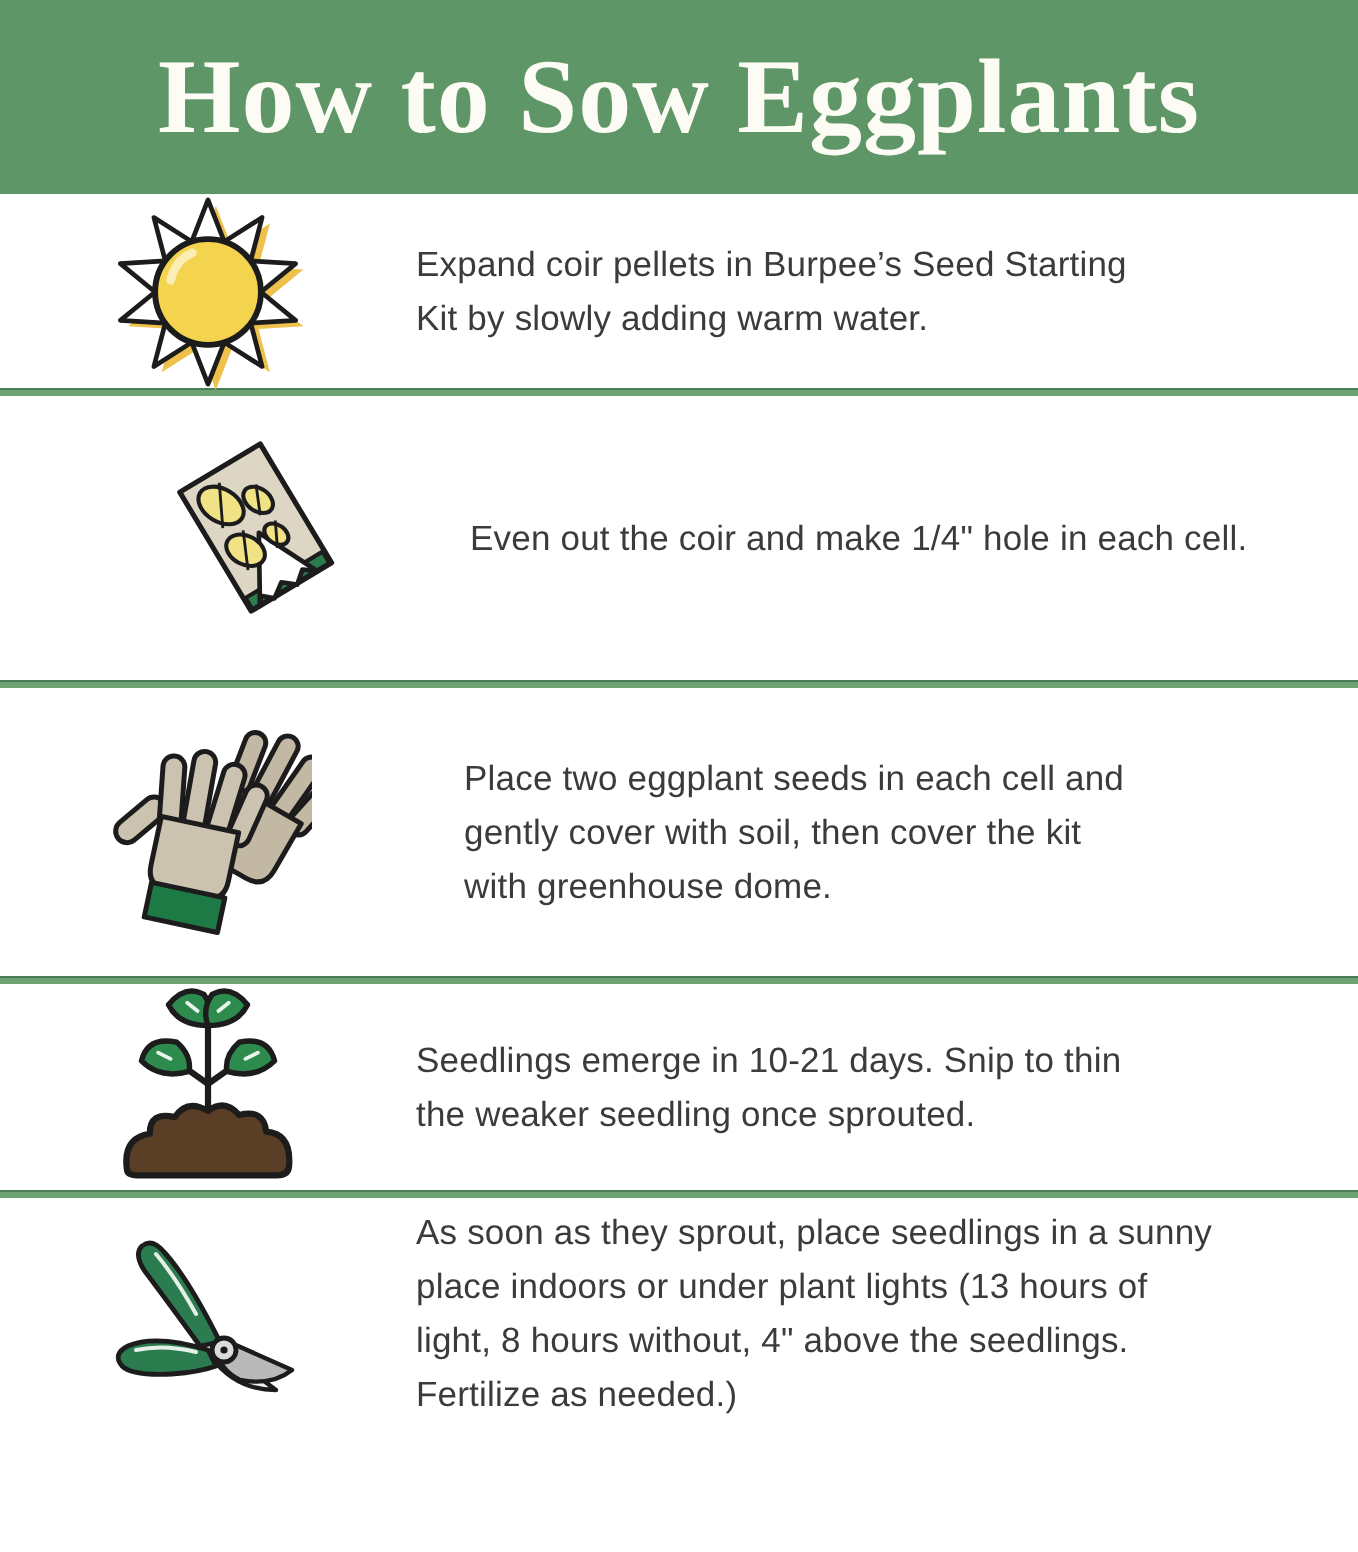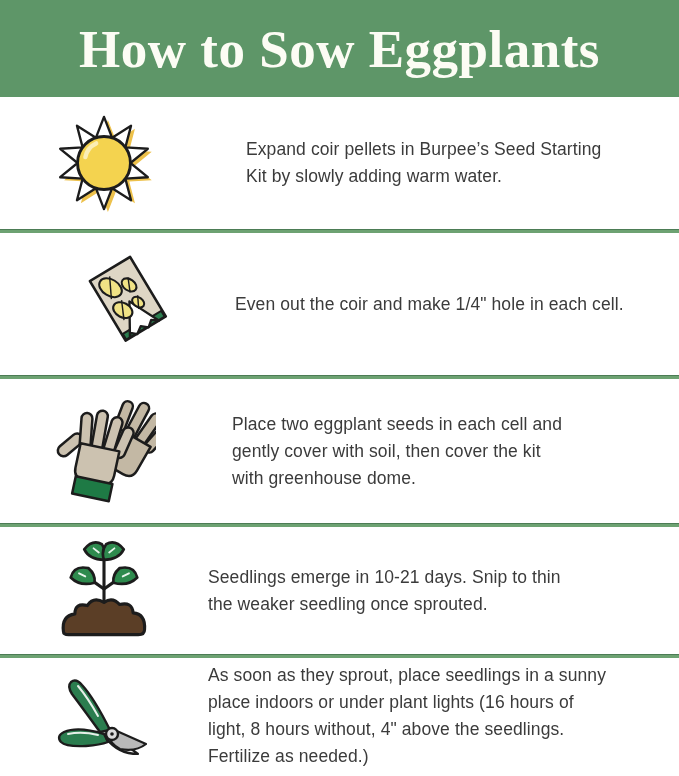--- a/index.html
+++ b/index.html
@@ -10,24 +10,24 @@
   }
   .header {
     height:97px; background:#5e9668; display:flex; align-items:center; justify-content:center;
   }
   .header h1 {
     font-family:"Liberation Serif", serif; font-weight:700; font-size:53px;
     color:#fcfcf4; letter-spacing:0.5px;
   }
   .divider { height:4px; background:#6da272; border-top:1px solid #4c7c55; }
   .step { display:flex; align-items:center; }
-  .step.s1 { height:132px;gap:38px; }
+  .step.s1 { height:97px; }
   .step.s2 { height:142px;padding-left:27px; }
   .step.s3 { height:144px;gap:24px; }
-  .step.s4 { height:127px;border-radius:29px; }
+  .step.s4 { height:103px;border-radius:29px; }
   .step.s5 { height:116px; }
   .icon-col { flex:0 0 208px; display:flex; align-items:center; justify-content:center; }
   .text-col { flex:1 1 auto; padding-right:24px; }
   .step-text {
     font-size:17.5px; line-height:27px; letter-spacing:0.1px;
     white-space:pre-line; max-width:472px; color:#3b3b3b;
   }
   svg { display:block; }
 </style>
 </head>
@@ -157,19 +157,19 @@
 
         <path d="M54 66 Q66 82 86 82 L70 70 Z" fill="#efefef" stroke="#1c1c1c" stroke-width="2.2" stroke-linejoin="round"></path>
 
         <path d="M58 56 L94 72 Q84 80 68 77 Q58 72 56 62 Z" fill="#b9b9b9" stroke="#1c1c1c" stroke-width="2.2" stroke-linejoin="round"></path>
         <circle cx="60" cy="62" r="6" fill="#dcdcdc" stroke="#1c1c1c" stroke-width="2.4"></circle>
         <circle cx="60" cy="62" r="1.8" fill="#1c1c1c"></circle>
       </svg>
     </div>
     <div class="text-col">
       <p class="step-text">As soon as they sprout, place seedlings in a sunny
-place indoors or under plant lights (16 hours of
+place indoors or under plant lights (13 hours of
 light, 8 hours without, 4" above the seedlings.
 Fertilize as needed.)</p>
     </div>
   </div>
 
 </div>
 
 </body></html>

